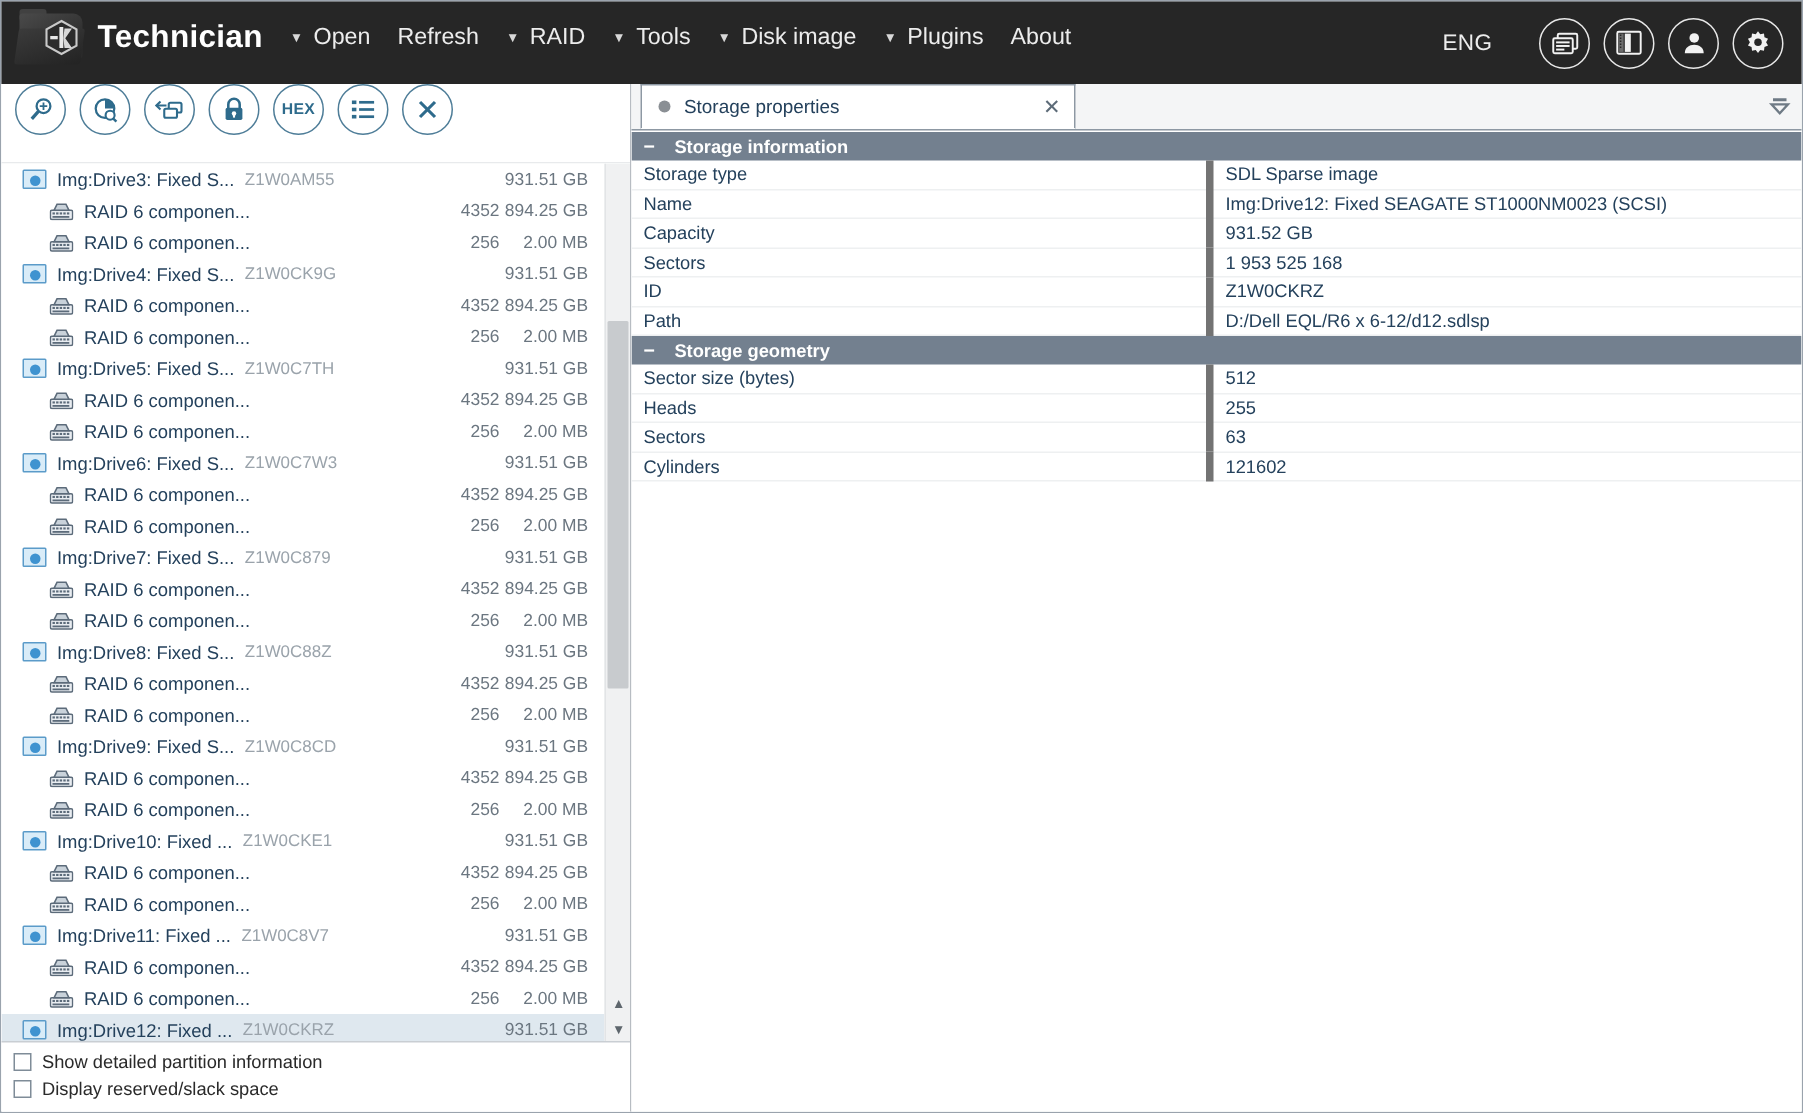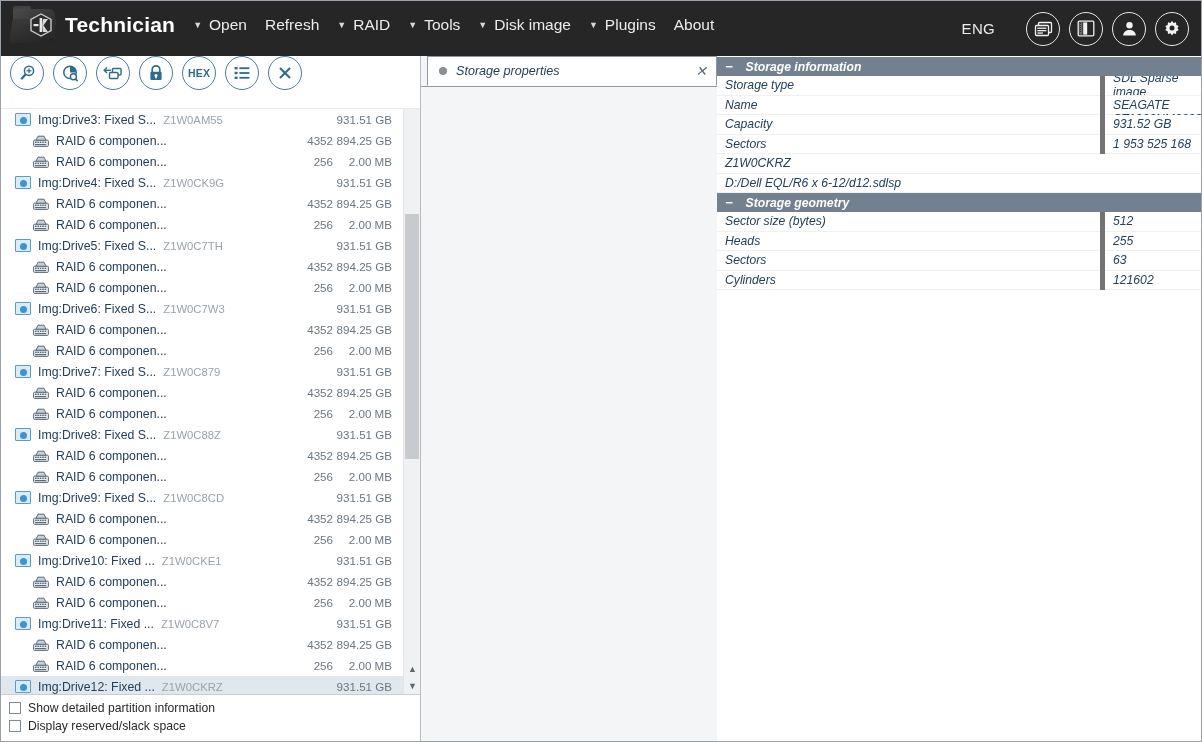--- a/index.html
+++ b/index.html
@@ -253,25 +253,24 @@
     border: 1px solid #7f8c98;
     background: #fff;
     margin-right: 7px;
     flex: 0 0 12px;
   }
 
   
   .right {
     flex: 1 1 auto;
     display: flex;
-    flex-direction: row;
+    flex-direction: column;
     background: #f4f5f6;
     min-width: 0;
     position: relative;
-    font-style: italic;
   }
   .tabstrip {
     height: 31px;
     flex: 0 0 31px;
     display: flex;
     align-items: flex-end;
     background: #f4f5f6;
     border-bottom: 1px solid #8d98a3;
     position: relative;
   }
@@ -984,23 +983,25 @@
           </div>
           <div class="prow">
             <div class="pkey">Capacity</div>
             <div class="pval">931.52 GB</div>
           </div>
           <div class="prow">
             <div class="pkey">Sectors</div>
             <div class="pval">1 953 525 168</div>
           </div>
           <div class="prow">
+            <div class="pkey">ID</div>
             <div class="pval">Z1W0CKRZ</div>
           </div>
           <div class="prow">
+            <div class="pkey">Path</div>
             <div class="pval">D:/Dell EQL/R6 x 6-12/d12.sdlsp</div>
           </div>
           <div class="section-head">
             <span class="minus">−</span>
             <span>Storage geometry</span>
           </div>
           <div class="prow">
             <div class="pkey">Sector size (bytes)</div>
             <div class="pval">512</div>
           </div>

